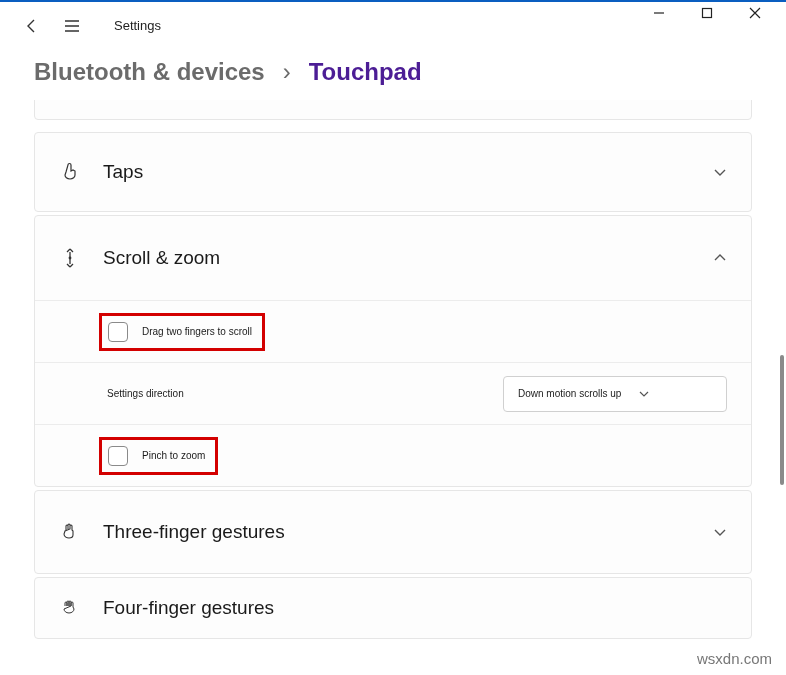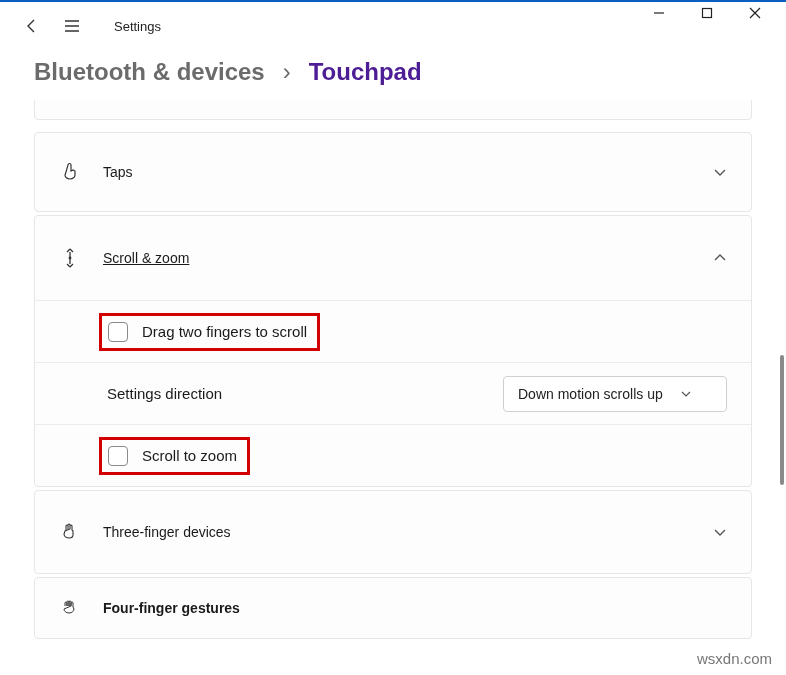--- a/index.html
+++ b/index.html
@@ -10,21 +10,21 @@
     height: 675px;
     overflow: hidden;
     position: relative;
     border-top: 2px solid #0a5ec0;
     color: #1a1a1a;
   }
   .titlebar {
     display: flex; align-items: center; height: 48px; padding: 0 8px;
     position: relative;
   }
-  .tb-left { display: flex; align-items: center; gap: 24px; padding-left: 16px; }
+  .tb-left { display: flex; gap: 24px; padding-left: 16px; }
   .tb-icon { color: #333; width:16px; height:16px; display:flex; align-items:center; justify-content:center;}
   .tb-title { font-size: 13px; color: #222; margin-left: 10px;}
   .tb-sys { position: absolute; right: 6px; top: 4px; display:flex; gap: 34px; padding-right:18px;}
   .sys-btn { width:14px; height:14px; color:#222; display:flex; align-items:center; justify-content:center;}
   .breadcrumb {
     display:flex; align-items:center; gap: 18px; padding: 8px 34px 14px 34px;
     font-size: 24px; font-weight: 600;
   }
   .bc-parent { color: #6b6b6b; font-weight:600;}
   .bc-sep { color:#6b6b6b; font-weight:400;}
@@ -41,39 +41,39 @@
   }
   .card {
     border:1px solid #e6e6e6; border-radius:4px; background:#fdfdfd;
     margin-bottom:3px;
   }
   .row {
     display:flex; align-items:center; min-height:66px; padding: 0 24px;
     gap: 22px;
   }
   .row-icon { width:22px; display:flex; justify-content:center; color:#333;}
-  .row-label { flex:1; font-size:14px; color:#1a1a1a;}
+  .row-label { flex:1; font-size:19px; color:#1a1a1a;}
   .chev { color:#555; }
   .sub {
     border-top:1px solid #ececec; display:flex; align-items:center;
     min-height:62px; padding: 0 24px 0 72px; gap:14px;
   }
   .chk {
     width:20px; height:20px; border:1.5px solid #8a8a8a; border-radius:4px;
     background:#fff;
   }
   .hl {
     border:3px solid #d30000; padding:6px 10px 6px 6px; display:inline-flex;
     align-items:center; gap:14px; margin-left:-8px;
   }
-  .sub-label { font-size:15px;}
+  .sub-label { font-size:10px;}
   .dropdown {
     border:1px solid #d0d0d0; border-radius:4px; height:36px;
     display:flex; align-items:center; padding: 0 14px; gap:18px;
-    min-width:224px; font-size:14px; color:#222; background:#fff;
+    min-width:224px; font-size:10px; color:#222; background:#fff;
   }
   .dd-arrow { font-size:10px; color:#555;}
   .cursor-row { min-height:44px; align-items:flex-start; padding-top:0;}
   .watermark {
     position:absolute; right:14px; bottom:8px; font-size:15px; color:#777;
     font-family: Arial, sans-serif;
   }
   svg { display:block; }
 </style>
 </head>
@@ -137,21 +137,21 @@
       <div class="row-label">Taps</div>
       <div class="chev">
         <svg width="14" height="14" viewBox="0 0 14 14">
             <path d="M2 5l5 5 5-5" fill="none" stroke="currentColor" stroke-width="1.4"></path>
           </svg>
       </div>
     </div>
   </div>
 
   <div class="card" style="margin-top:3px;">
-    <div class="row" style="min-height:84px;text-decoration:underline;">
+    <div class="row" style="min-height:84px;">
       <div class="row-icon">
         <svg width="16" height="20" viewBox="0 0 16 20">
             <path d="M8 1l3 3M8 1L5 4M8 19l3-3M8 19l-3-3M8 4v12" fill="none" stroke="currentColor" stroke-width="1.3"></path>
             <circle cx="8" cy="10" r="1.4" fill="currentColor"></circle>
           </svg>
       </div>
       <div class="row-label">Scroll &amp; zoom</div>
       <div class="chev">
         <svg width="14" height="14" viewBox="0 0 14 14">
             <path d="M2 9l5-5 5 5" fill="none" stroke="currentColor" stroke-width="1.4"></path>
@@ -174,43 +174,43 @@
           <svg width="10" height="10" viewBox="0 0 10 10">
               <path d="M1 3l4 4 4-4" fill="none" stroke="currentColor" stroke-width="1.2"></path>
             </svg>
         </span>
       </div>
     </div>
 
     <div class="sub">
       <div class="hl">
         <div class="chk"></div>
-        <span class="sub-label">Scroll to zoom</span>
+        <span class="sub-label">Pinch to zoom</span>
       </div>
     </div>
   </div>
 
   <div class="card" style="margin-top:3px; min-height:82px;">
     <div class="row" style="min-height:82px;">
       <div class="row-icon">
         <svg width="20" height="20" viewBox="0 0 20 20">
             <path d="M6 8V4a1 1 0 012 0v3M8 7V3a1 1 0 012 0v4M10 7V4a1 1 0 012 0v4l1 1v4c0 2-2 3-4 3s-5-1-5-4l1-3z" fill="none" stroke="currentColor" stroke-width="1.1"></path>
           </svg>
       </div>
-      <div class="row-label">Three-finger devices</div>
+      <div class="row-label">Three-finger gestures</div>
       <div class="chev">
         <svg width="14" height="14" viewBox="0 0 14 14">
             <path d="M2 5l5 5 5-5" fill="none" stroke="currentColor" stroke-width="1.4"></path>
           </svg>
       </div>
     </div>
   </div>
 
   <div class="card" style="margin-top:3px; min-height:60px;">
-    <div class="row" style="min-height:60px;font-weight:bold;">
+    <div class="row" style="min-height:60px;">
       <div class="row-icon">
         <svg width="20" height="20" viewBox="0 0 20 20">
             <path d="M5 8V5a1 1 0 012 0v3M7 8V4a1 1 0 012 0v4M9 8V4a1 1 0 012 0v4M11 8V5a1 1 0 012 0v4l1 2c0 2-2 4-5 4s-5-2-5-4z" fill="none" stroke="currentColor" stroke-width="1"></path>
           </svg>
       </div>
       <div class="row-label">Four-finger gestures</div>
     </div>
   </div>
 
   <div class="scrollbar-thumb"></div>

